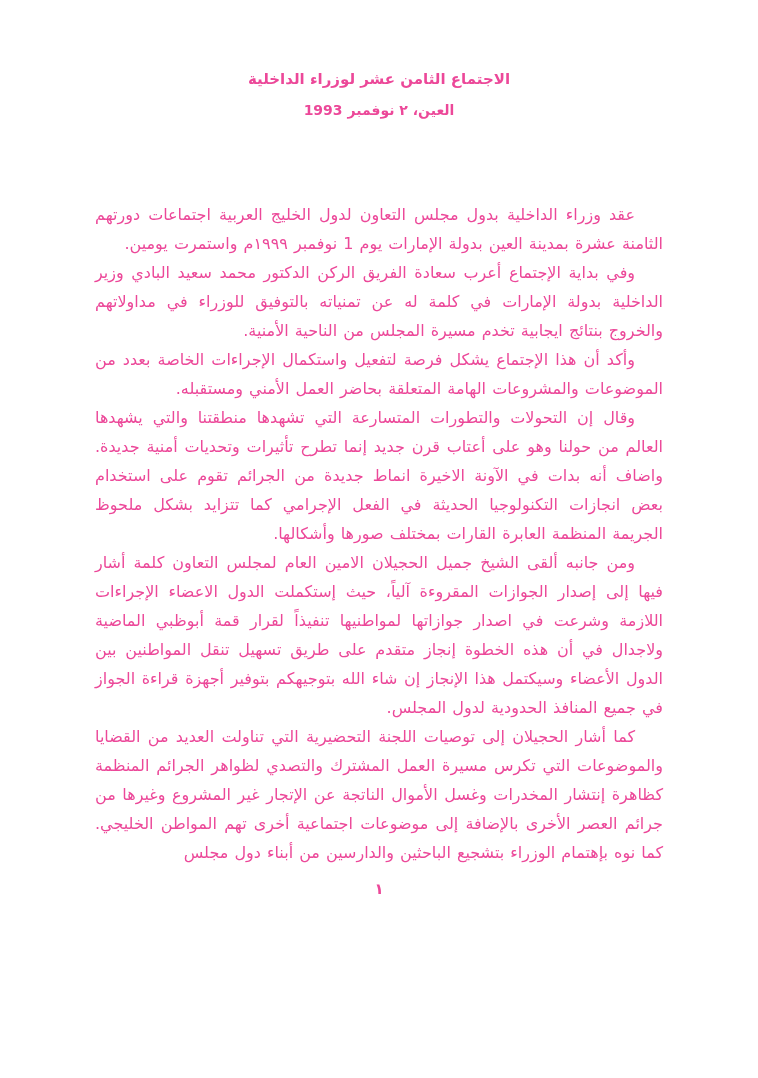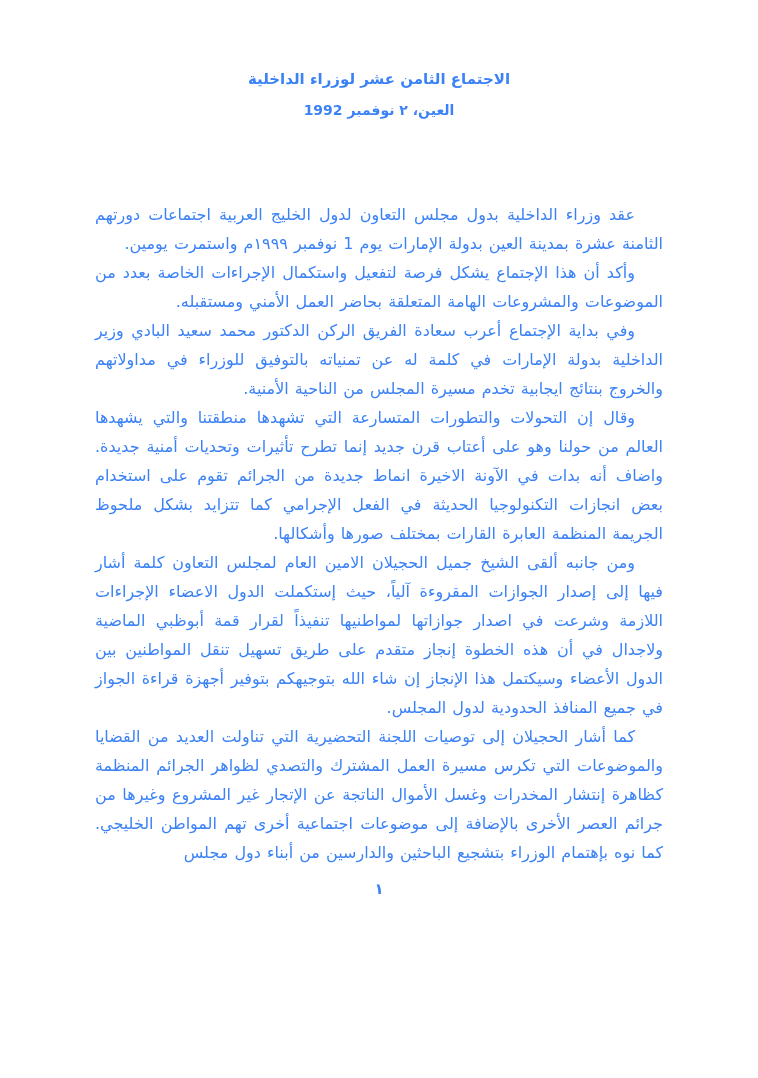--- a/index.html
+++ b/index.html
@@ -8,21 +8,21 @@
     background: #e8e8e8;
   }
   .page {
     position: relative;
     width: 758px;
     height: 1078px;
     margin: 0 auto;
     background: #ffffff;
     overflow: hidden;
     font-family: "DejaVu Sans", sans-serif;
-    color: #3b82f6;
+    color: #ec4899;
     direction: rtl;
   }
   .title-block {
     position: absolute;
     top: 70px;
     right: 95px;
     width: 568px;
     text-align: center;
   }
   .doc-title {
@@ -62,27 +62,27 @@
     font-weight: bold;
   }
 </style>
 </head>
 <body>
 
 <div class="page">
 
   <div class="title-block">
     <h1 class="doc-title">الاجتماع الثامن عشر لوزراء الداخلية</h1>
-    <h2 class="doc-subtitle">العين، ٢ نوفمبر 1992</h2>
+    <h2 class="doc-subtitle">العين، ٢ نوفمبر 1993</h2>
   </div>
 
   <div class="body-block">
     <p>عقد وزراء الداخلية بدول مجلس التعاون لدول الخليج العربية اجتماعات دورتهم الثامنة عشرة بمدينة العين بدولة الإمارات يوم 1 نوفمبر ١٩٩٩م واستمرت يومين.</p>
+    <p>وفي بداية الإجتماع أعرب سعادة الفريق الركن الدكتور محمد سعيد البادي وزير الداخلية بدولة الإمارات في كلمة له عن تمنياته بالتوفيق للوزراء في مداولاتهم والخروج بنتائج ايجابية تخدم مسيرة المجلس من الناحية الأمنية.</p>
     <p>وأكد أن هذا الإجتماع يشكل فرصة لتفعيل واستكمال الإجراءات الخاصة بعدد من الموضوعات والمشروعات الهامة المتعلقة بحاضر العمل الأمني ومستقبله.</p>
-    <p>وفي بداية الإجتماع أعرب سعادة الفريق الركن الدكتور محمد سعيد البادي وزير الداخلية بدولة الإمارات في كلمة له عن تمنياته بالتوفيق للوزراء في مداولاتهم والخروج بنتائج ايجابية تخدم مسيرة المجلس من الناحية الأمنية.</p>
     <p>وقال إن التحولات والتطورات المتسارعة التي تشهدها منطقتنا والتي يشهدها العالم من حولنا وهو على أعتاب قرن جديد إنما تطرح تأثيرات وتحديات أمنية جديدة. واضاف أنه بدات في الآونة الاخيرة انماط جديدة من الجرائم تقوم على استخدام بعض انجازات التكنولوجيا الحديثة في الفعل الإجرامي كما تتزايد بشكل ملحوظ الجريمة المنظمة العابرة القارات بمختلف صورها وأشكالها.</p>
     <p>ومن جانبه ألقى الشيخ جميل الحجيلان الامين العام لمجلس التعاون كلمة أشار فيها إلى إصدار الجوازات المقروءة آلياً، حيث إستكملت الدول الاعضاء الإجراءات اللازمة وشرعت في اصدار جوازاتها لمواطنيها تنفيذاً لقرار قمة أبوظبي الماضية ولاجدال في أن هذه الخطوة إنجاز متقدم على طريق تسهيل تنقل المواطنين بين الدول الأعضاء وسيكتمل هذا الإنجاز إن شاء الله بتوجيهكم بتوفير أجهزة قراءة الجواز في جميع المنافذ الحدودية لدول المجلس.</p>
     <p>كما أشار الحجيلان إلى توصيات اللجنة التحضيرية التي تناولت العديد من القضايا والموضوعات التي تكرس مسيرة العمل المشترك والتصدي لظواهر الجرائم المنظمة كظاهرة إنتشار المخدرات وغسل الأموال الناتجة عن الإتجار غير المشروع وغيرها من جرائم العصر الأخرى بالإضافة إلى موضوعات اجتماعية أخرى تهم المواطن الخليجي. كما نوه بإهتمام الوزراء بتشجيع الباحثين والدارسين من أبناء دول مجلس</p>
   </div>
 
   <div class="page-number">١</div>
 
 </div>
 
 </body></html>

